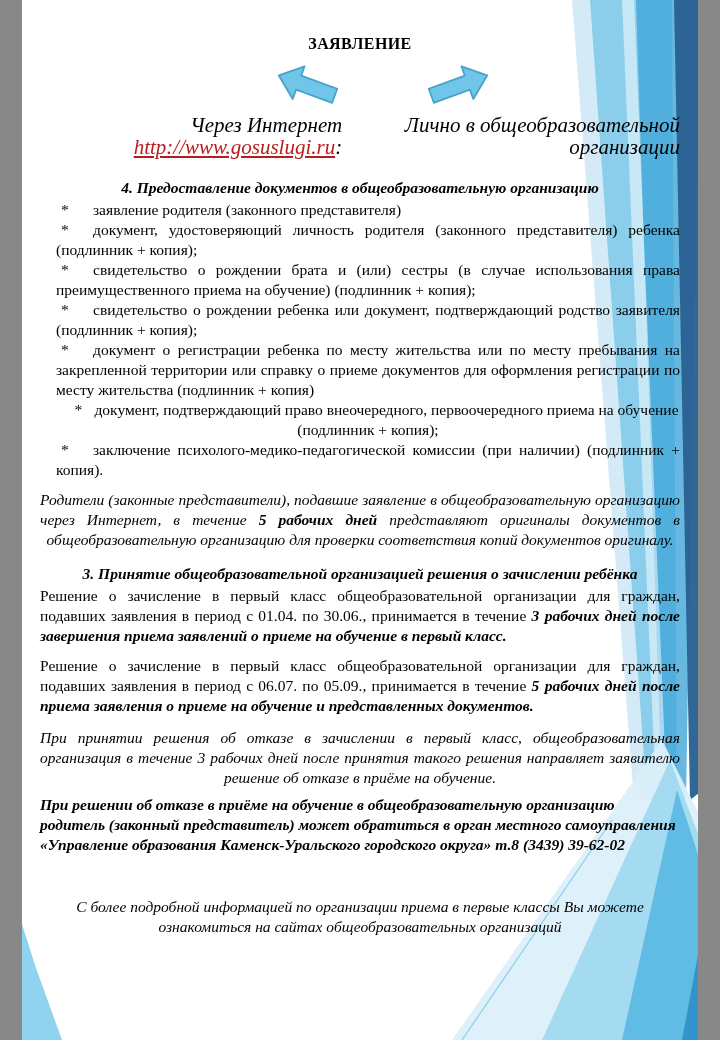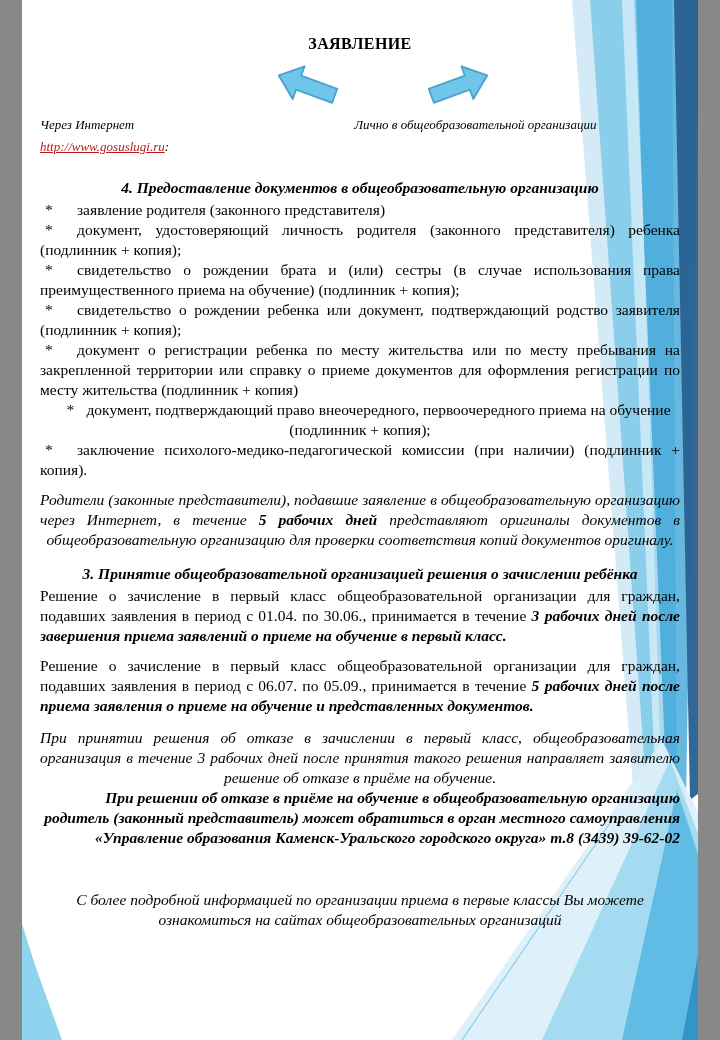--- a/index.html
+++ b/index.html
@@ -9,37 +9,37 @@
     color:#000;margin:0 auto;
   }
   .bg{position:absolute;left:0;top:0;width:720px;height:1040px;z-index:0;}
   .content{position:relative;z-index:1;padding:0 18px;font-size:15.5px;line-height:20px;}
   .title{padding-top:34px;text-align:center;font-weight:bold;font-size:16px;letter-spacing:.4px;}
   .arrows{position:relative;height:54px;margin-top:2px;}
   .arrow{position:absolute;top:8px;}
   .arrow-left{left:236px;transform:rotate(20deg);}
   .arrow-right{left:388px;transform:rotate(-20deg);}
   .channels{display:flex;margin-top:4px;}
-  .chan{font-style:italic;font-size:13px;line-height:22px;text-align:left;}
+  .chan{font-style:italic;font-size:21px;line-height:22px;text-align:right;}
   .chan-left{width:306px;}
   .chan-right{width:330px;margin-left:12px;}
   .link{color:#b91c1c;text-decoration:underline;cursor:pointer;}
   .link-colon{color:#000;text-decoration:none;}
   .sec-heading{margin-top:20px;text-align:center;font-weight:bold;font-style:italic;}
   .bullets{margin-top:2px;}
-  .bullet{text-align:justify;}
+  .bullet{text-align:justify;margin-left:16px;}
   .bullet.left{text-align:center;}
   .marker{display:inline-block;width:37px;padding-left:5px;box-sizing:border-box;}
   .note-just{margin-top:10px;font-style:italic;text-align:justify;text-align-last:center;}
   .h3{margin-top:14px;}
   .para{margin-top:2px;text-align:justify;}
   .para + .para{margin-top:10px;}
   .bold-it{font-weight:bold;font-style:italic;}
   .refusal{margin-top:12px;font-style:italic;text-align:justify;text-align-last:center;}
-  .appeal{margin-top:0;font-weight:bold;font-style:italic;text-align:right;}
+  .appeal{margin-top:7px;font-weight:bold;font-style:italic;text-align:left;}
   .footer-note{margin-top:42px;font-style:italic;text-align:center;}
 </style>
 </head>
 <body>
 
 <div class="page">
 
   <svg class="bg" viewBox="0 0 720 1040" aria-hidden="true">
 
     <polygon points="550,0 610,0 636,800 612,800" fill="#CFE9F6" opacity="0.9"></polygon>

